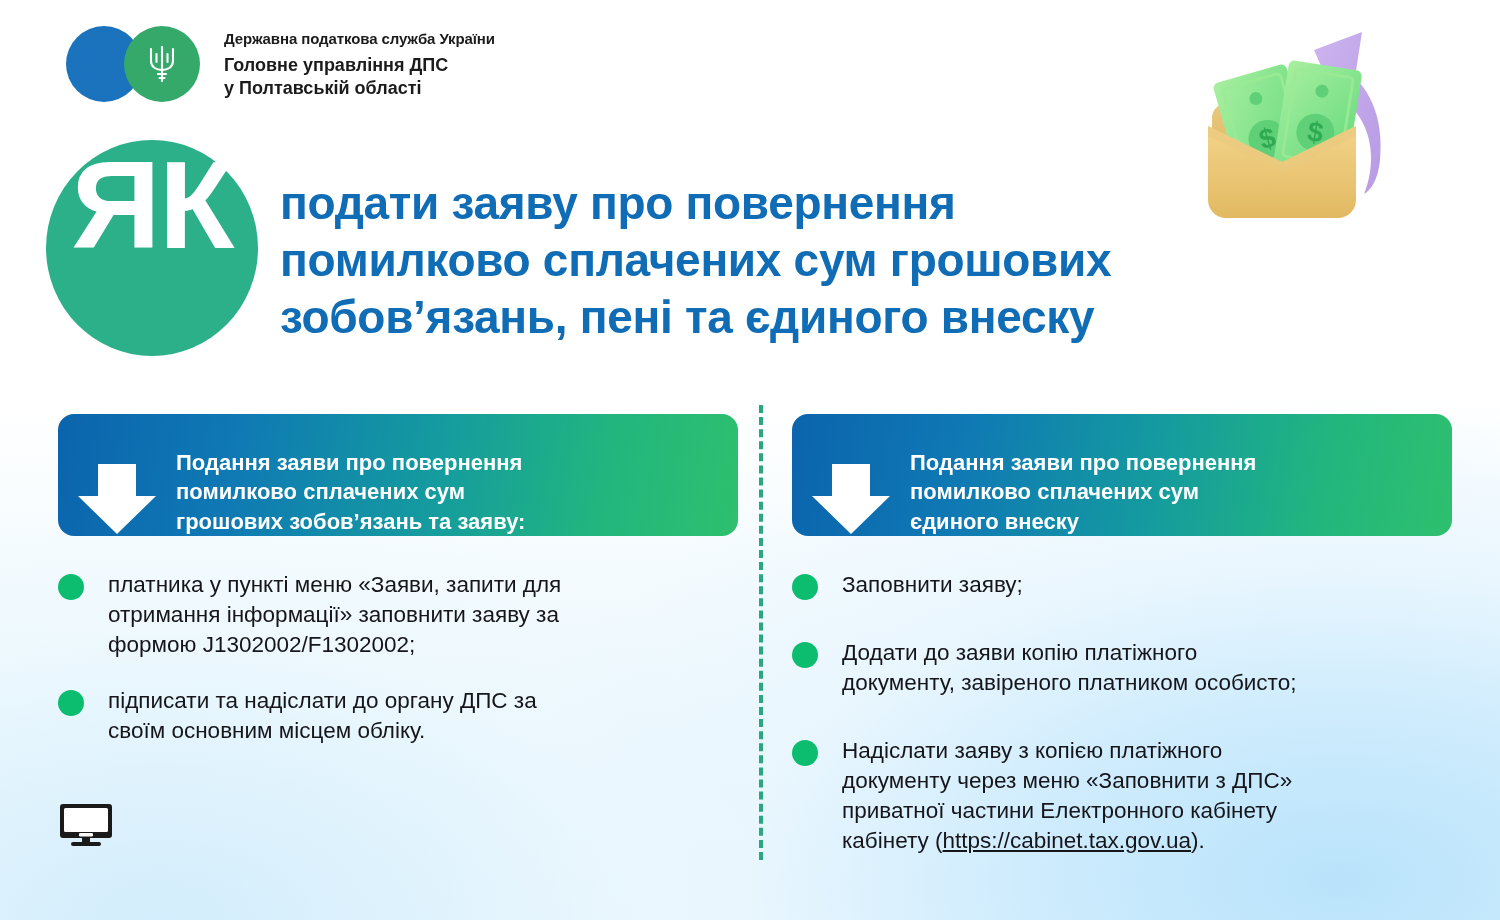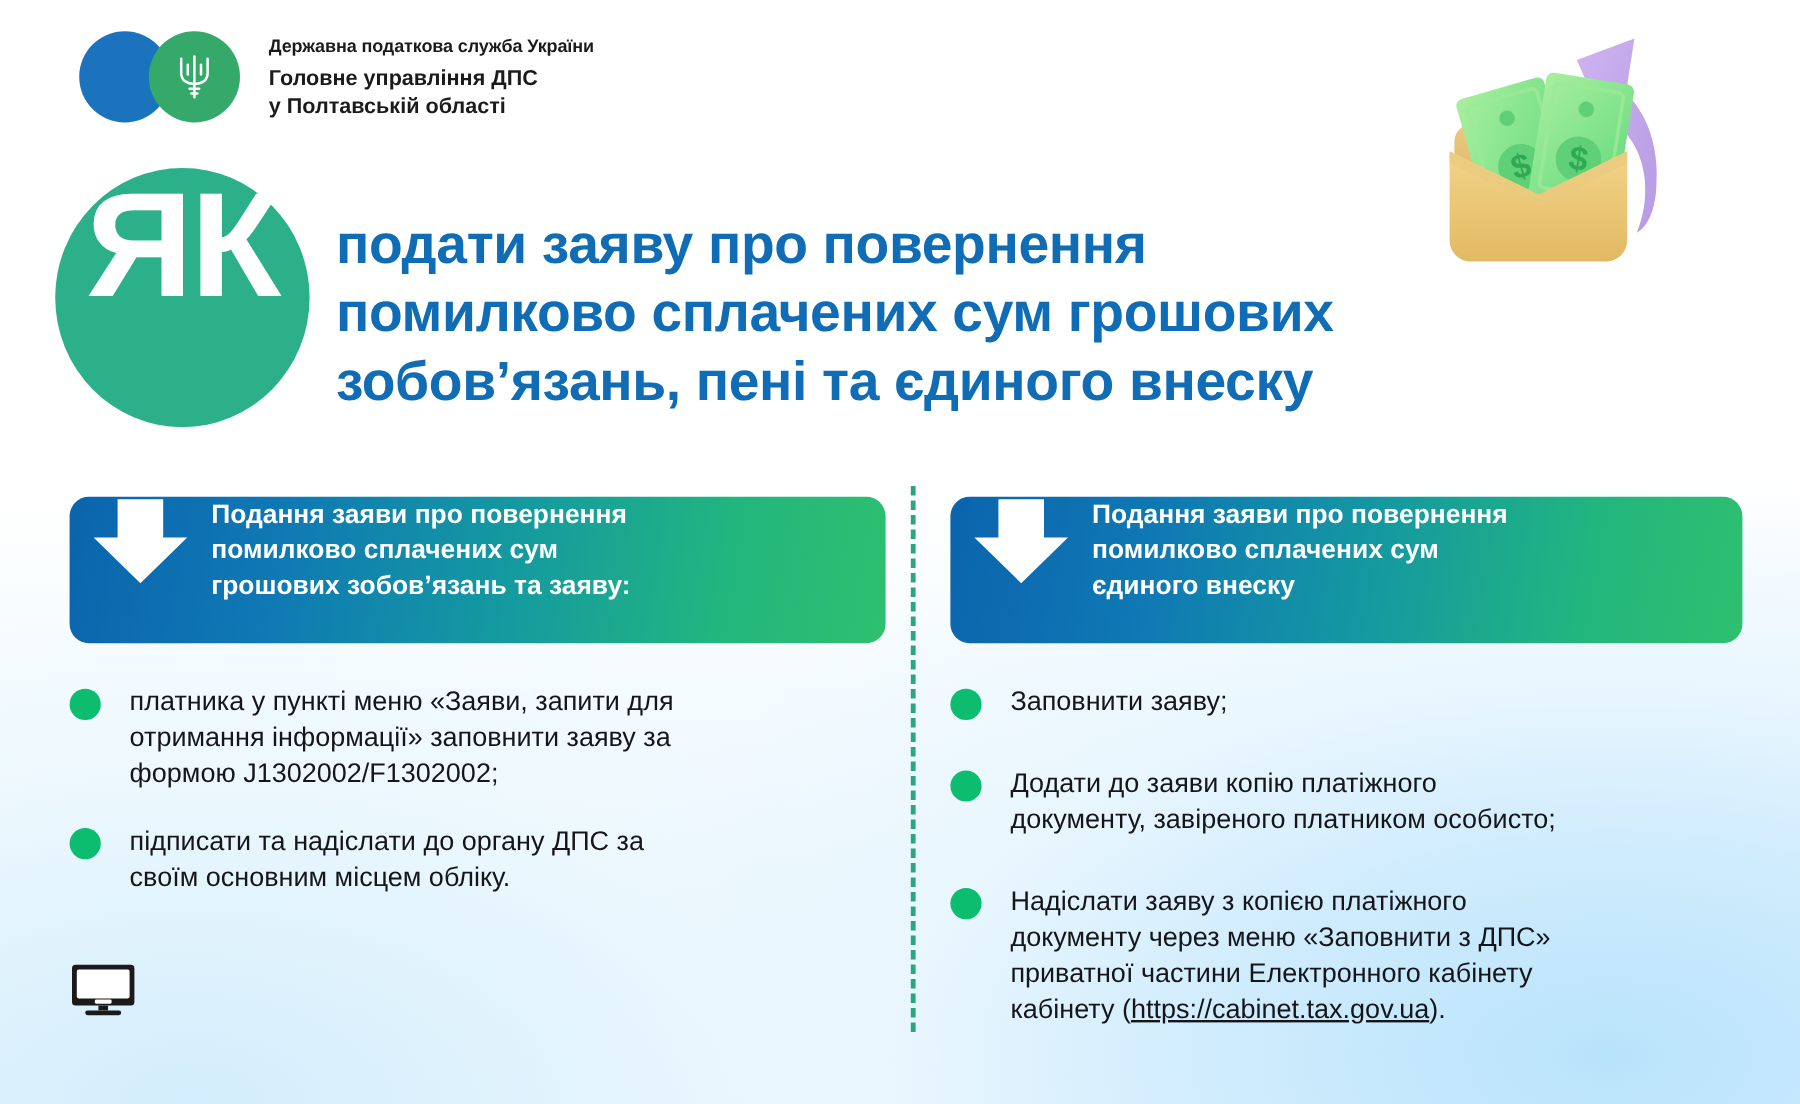--- a/index.html
+++ b/index.html
@@ -140,21 +140,21 @@
   }
   .col-left  { left: 58px;  width: 680px; }
   .col-right { left: 792px; width: 660px; }
 
   .banner {
     position: relative;
     height: 122px;
     border-radius: 16px;
     background: linear-gradient(100deg, #0b64ad 0%, #0f79b4 26%, #159c9e 56%, #22b67e 80%, #2ec06e 100%);
     display: flex;
-    align-items: flex-start;
+    align-items: flex-end;
     overflow: hidden;
   }
   .banner-arrow {
     flex: 0 0 auto;
     width: 118px;
     display: flex;
     justify-content: center;
     align-items: center;
   }
   .banner-arrow svg { display: block; }

